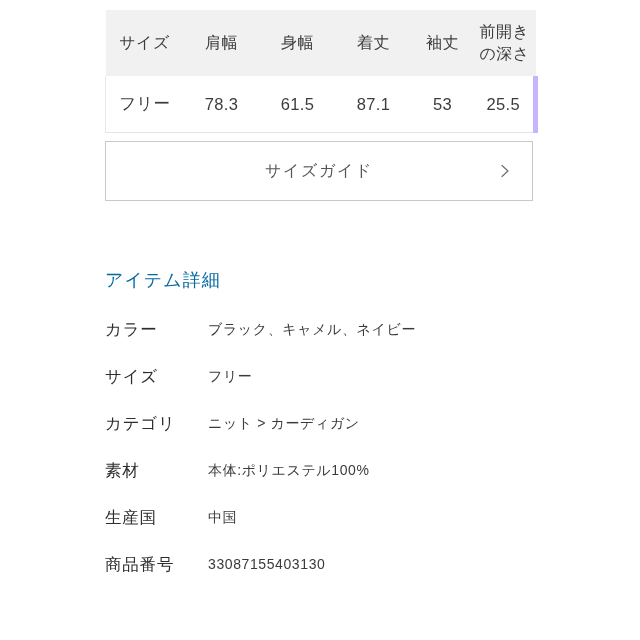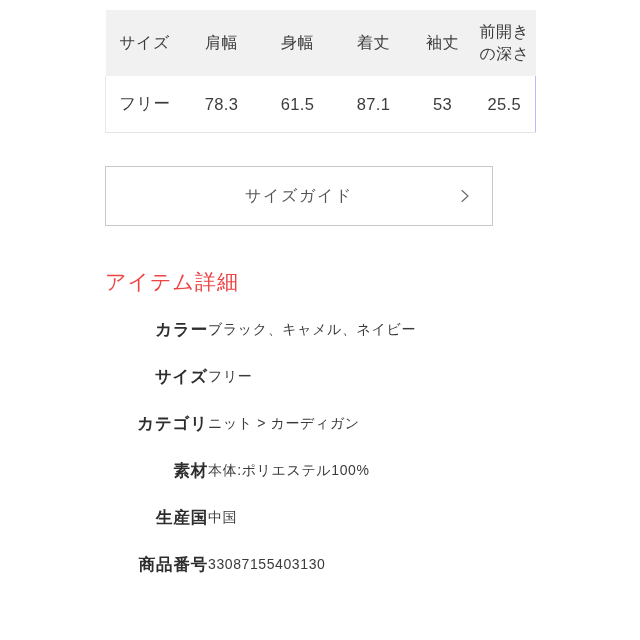--- a/index.html
+++ b/index.html
@@ -43,21 +43,21 @@
     height: 66px;
     font-size: 16px;
     line-height: 22px;
     letter-spacing: 0.5px;
   }
   table.size-table tbody td {
     background: #ffffff;
     height: 56px;
     font-size: 16.5px;
     border-left: 1px solid #e8e8e8;
-    border-right: 1px solid #c4b5fd;
+    border-right: 5px solid #c4b5fd;
     border-bottom: 1px solid #e4e4e4;
     letter-spacing: 0.3px;
   }
   table.size-table tbody td + td {
     border-left: none;
   }
   table.size-table tbody td:not(:last-child) {
     border-right: none;
   }
   .col-0 { width: 78px; }
@@ -65,22 +65,22 @@
   .col-2 { width: 76px; }
   .col-3 { width: 76px; }
   .col-4 { width: 62px; }
   .col-5 { width: 62px; }
   .hdr-wrap { display: block; }
 
   
   .size-guide-btn {
     position: absolute;
     left: 105px;
-    top: 166px;
-    width: 388px;
+    top: 141px;
+    width: 428px;
     height: 60px;
     border: 1px solid #c9c9c9;
     background: #ffffff;
     box-sizing: border-box;
     cursor: pointer;
     display: flex;
     align-items: center;
     justify-content: center;
     padding: 12px;
   }
@@ -99,45 +99,44 @@
     height: 14px;
     display: block;
   }
   .chevron-right svg { display: block; }
 
   
   .section-heading {
     position: absolute;
     left: 105px;
     top: 268px;
-    font-size: 21px;
-    color: #ef4444;
+    font-size: 18px;
+    color: #0369a1;
     letter-spacing: 1px;
     text-align: center;
   }
   .detail-list {
     position: absolute;
     left: 105px;
     top: 318px;
     width: 440px;
   }
   .detail-row {
     display: flex;
     align-items: flex-start;
     height: 47px;
   }
   .detail-label {
     width: 103px;
     flex: 0 0 103px;
     font-size: 16.5px;
-    font-weight: bold;
+    font-weight: normal;
     color: #2d2d2d;
     letter-spacing: 0.8px;
     line-height: 22px;
-    text-align: right;
   }
   .detail-value {
     flex: 1 1 auto;
     font-size: 14px;
     color: #3a3a3a;
     letter-spacing: 0.6px;
     line-height: 22px;
     white-space: nowrap;
   }
 </style>

